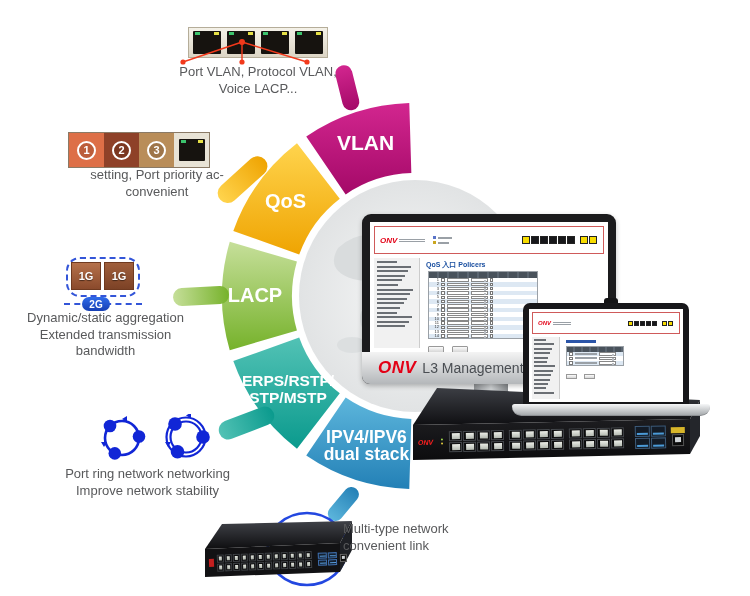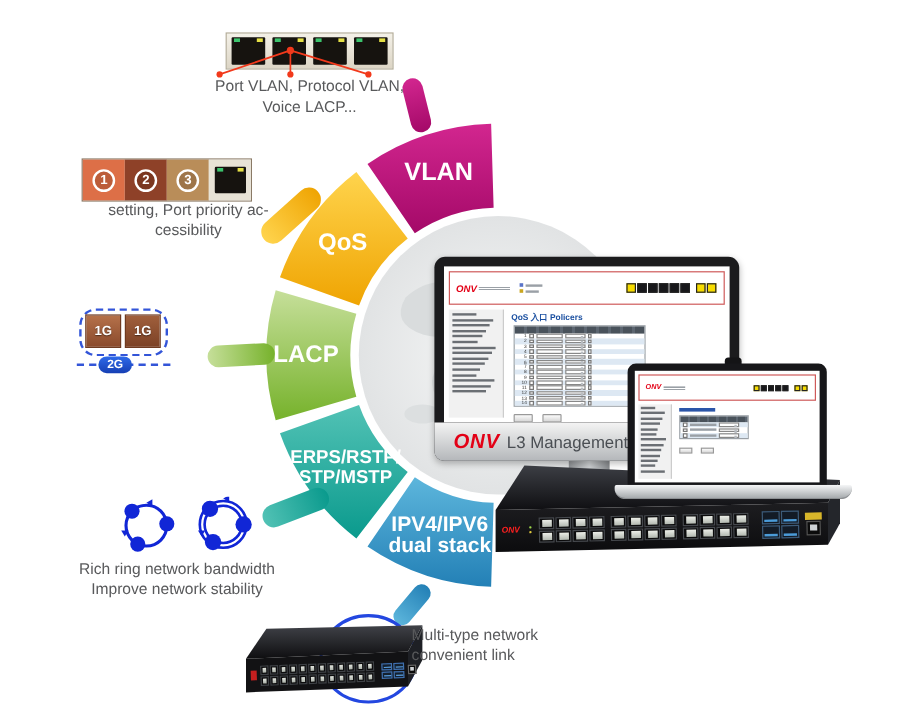--- a/index.html
+++ b/index.html
@@ -235,29 +235,34 @@
       </div>
     <div class="qcell" style="background:#b98d59">
       <span class="qnum">3</span>
       </div>
     <div class="qcell" style="background:#e8e3d6">
       <div class="rjport" style="width:26px;height:22px"></div>
       </div>
   </div>
   <div class="cap" style="left:62px;top:167px;width:190px">
     <div>setting, Port priority ac-</div>
-    <div>cessibility</div>
+    <div>convenient</div>
   </div>
 
   <div class="abs" style="left:64px;top:255px;width:82px;height:56px">
     <div class="dashbox" style="left:2px;top:2px;width:74px;height:40px"></div>
     <div class="lmod" style="left:7px;top:7px">1G</div>
     <div class="lmod" style="left:40px;top:7px;background:linear-gradient(#a05f3c,#7c4226)">1G</div>
     <div class="dashline" style="left:0;top:48px;width:78px"></div>
     <div class="agg-pill" style="left:18px;top:42px">2G</div>
+  </div>
+  <div class="cap" style="left:18px;top:310px;width:175px">
+    <div>Dynamic/static aggregation</div>
+    <div>Extended transmission</div>
+    <div>bandwidth</div>
   </div>
 
   <svg class="abs" style="left:92px;top:414px" width="128" height="50">
     <g stroke="#1126d6" stroke-width="2.6" fill="none">
       <circle cx="30" cy="24" r="17"></circle>
       <circle cx="94" cy="23" r="15.5" stroke-width="2.2"></circle>
       <circle cx="94" cy="23" r="19.5" stroke-width="2.2"></circle>
     </g>
     <g fill="#1126d6">
       <circle cx="18" cy="12" r="6.3"></circle>
@@ -266,21 +271,21 @@
       <circle cx="83" cy="10" r="6.8"></circle>
         <circle cx="111" cy="23" r="6.8"></circle>
         <circle cx="85.5" cy="37.7" r="6.8"></circle>
       <path d="M30,5 l5,-3 l0,6 z"></path>
         <path d="M12,33 l-3,-5 l6,0 z"></path>
       <path d="M94,1.5 l5,-3 l0,6 z"></path>
         <path d="M76,33 l-3,-5 l6,0 z"></path>
     </g>
   </svg>
   <div class="cap" style="left:50px;top:466px;width:195px">
-    <div>Rich ring network bandwidth</div>
+    <div>Port ring network networking</div>
     <div>Improve network stability</div>
   </div>
 
   <div id="monitor">
     <div class="mon-neck"></div>
     <div class="mon-bezel">
       <div class="mon-screen">
         <div class="scr-banner">
           <span class="onv-mini">ONV</span>
           <span class="logo-rule"></span>

